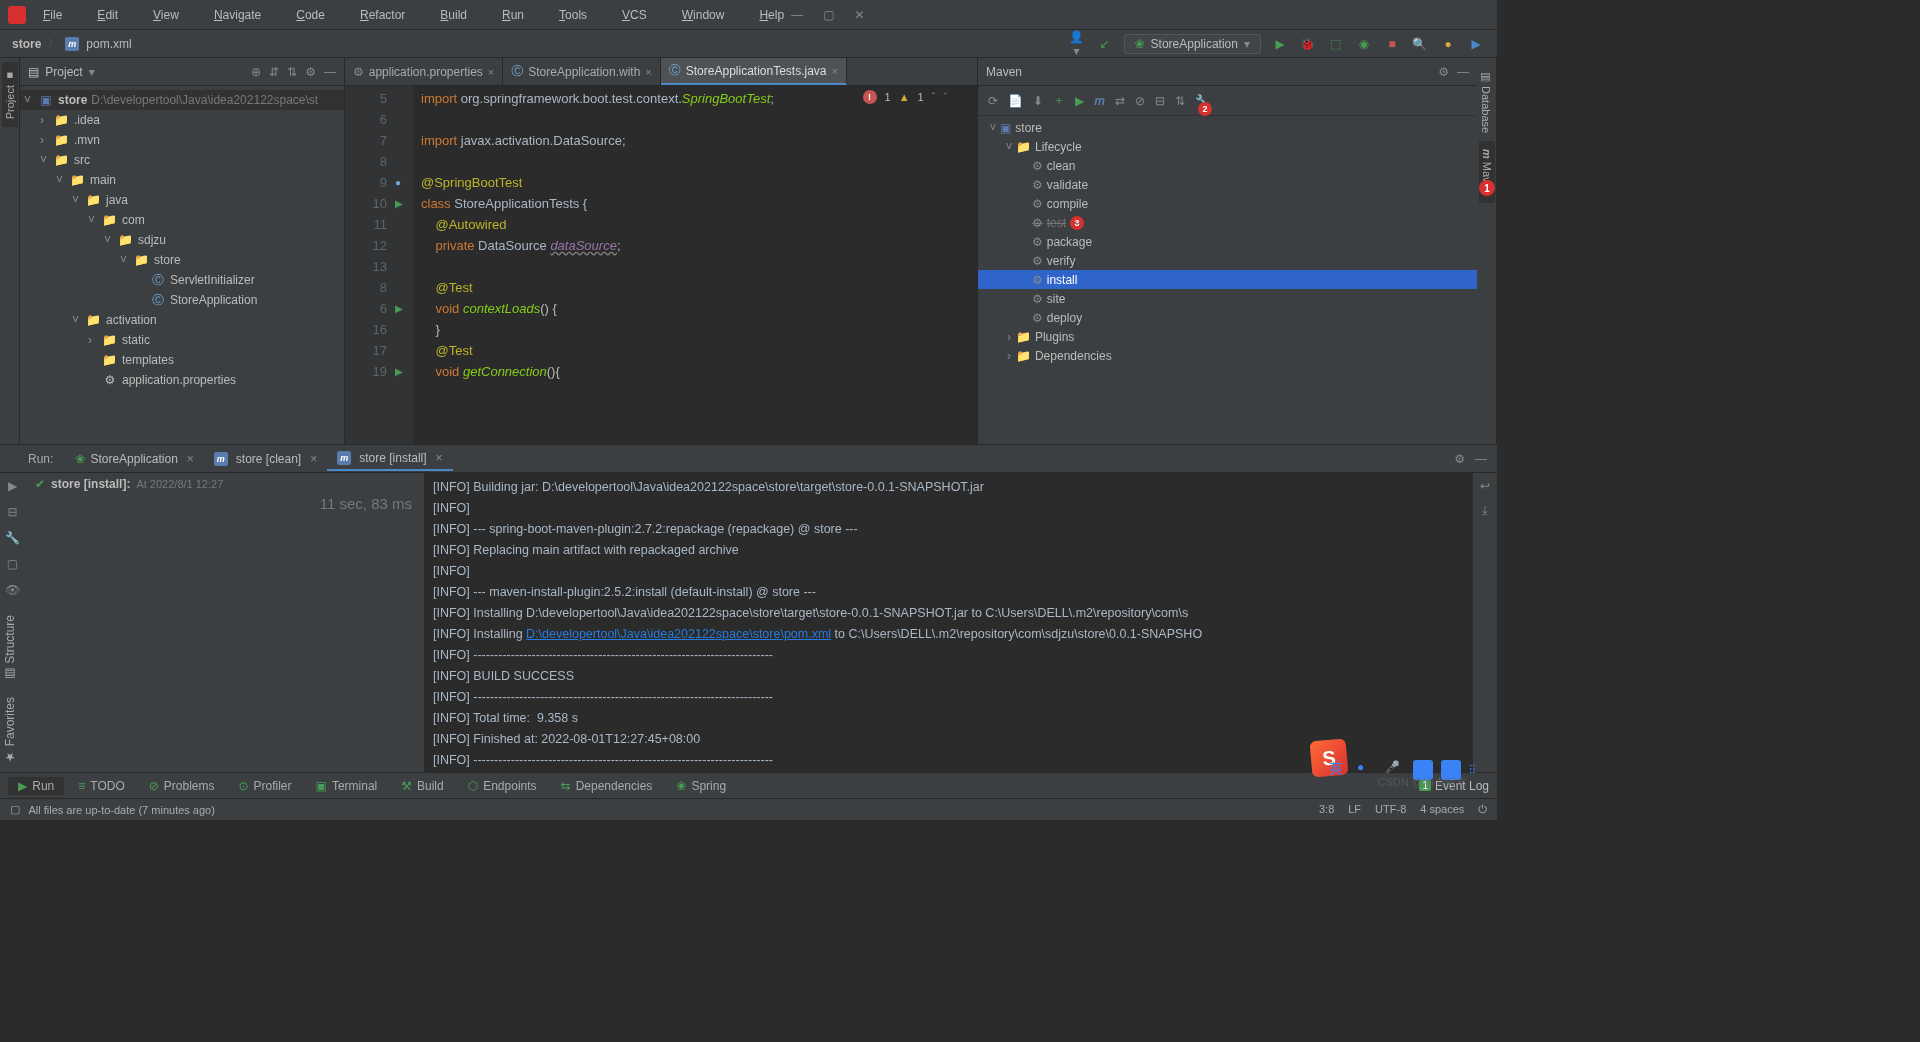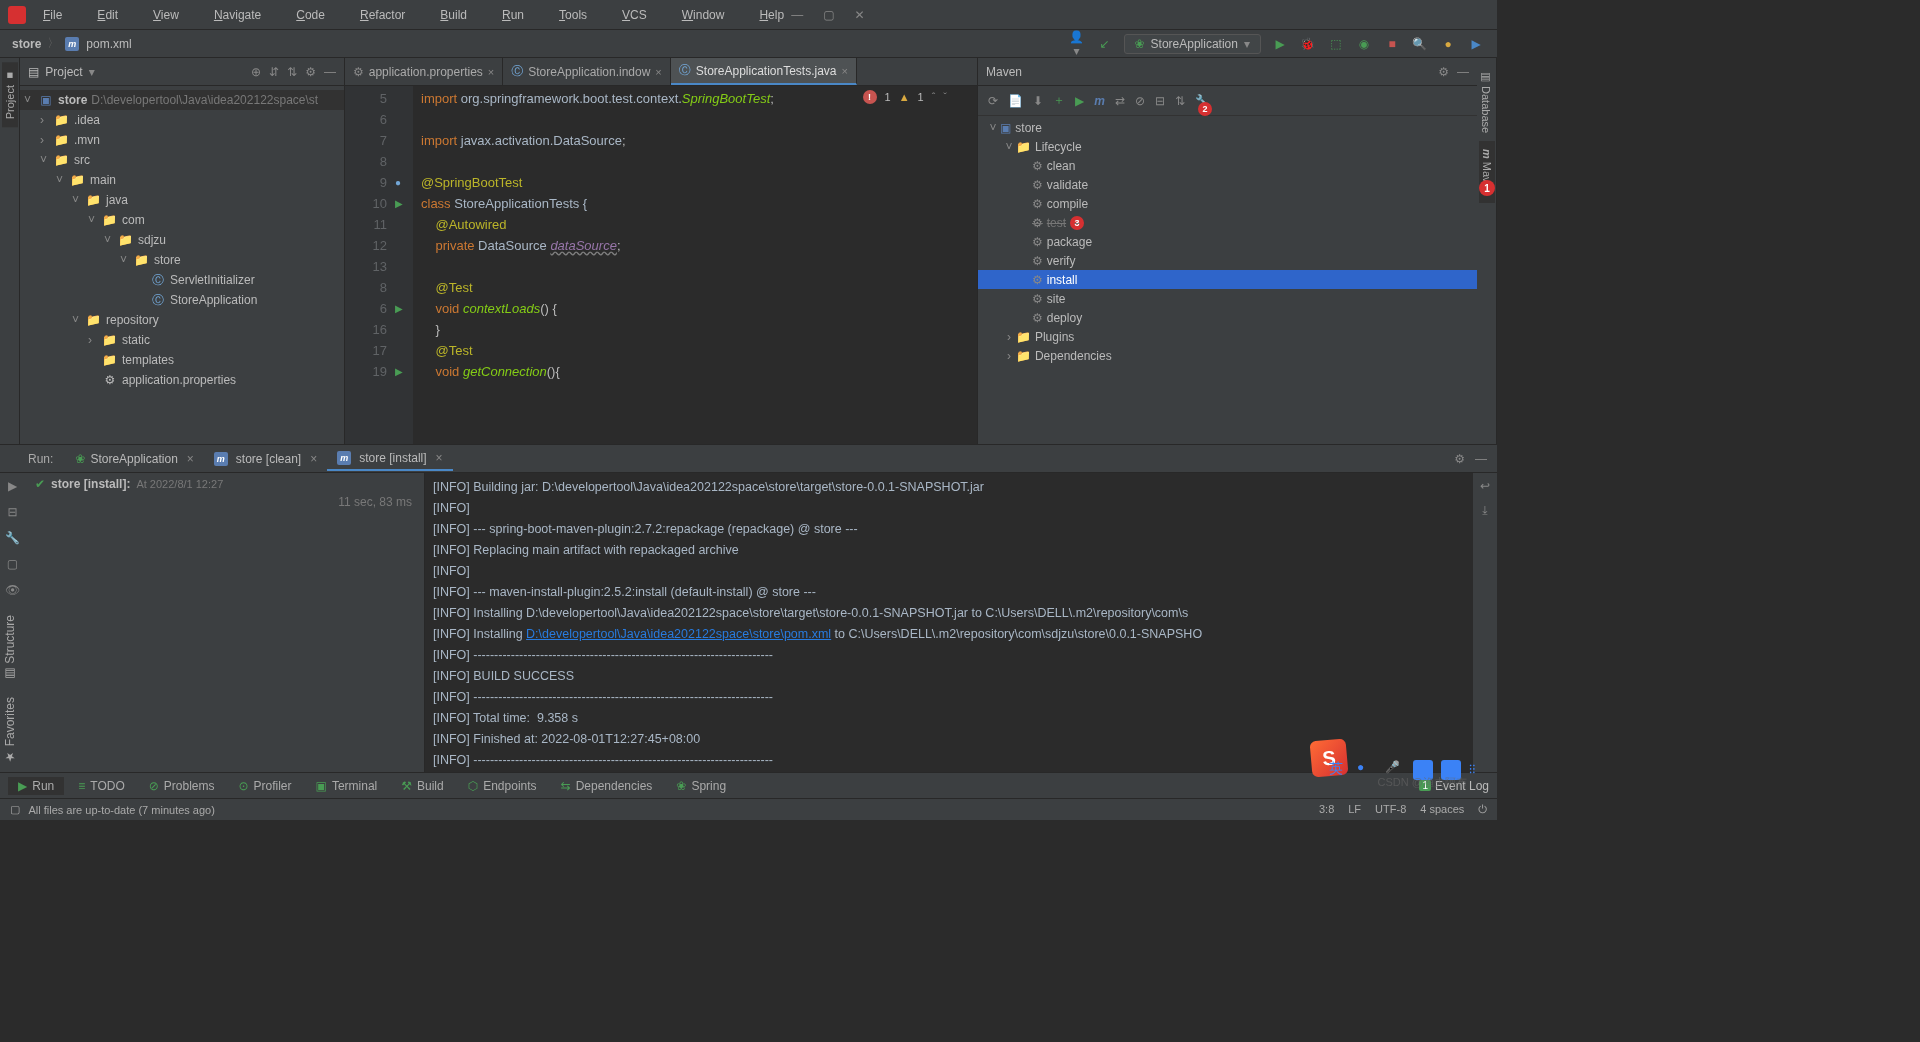--- a/index.html
+++ b/index.html
@@ -67,21 +67,21 @@
 .callout { background:#d63031; color:#fff; border-radius:50%; width:14px; height:14px; display:inline-flex; align-items:center; justify-content:center; font-size:9px; font-weight:bold; margin-left:4px; }
 .run-panel { height:300px; background:#2b2b2b; border-top:1px solid #282828; display:flex; }
 .run-panel-container { position:absolute; left:0; right:0; bottom:48px; }
 .run-side { width:25px; background:#3c3f41; display:flex; flex-direction:column; align-items:center; padding-top:6px; gap:12px; }
 .run-side div { color:#888; cursor:pointer; }
 .run-left { width:400px; background:#3c3f41; border-right:1px solid #282828; }
 .run-tab { padding:4px 10px; display:flex; gap:5px; align-items:center; cursor:pointer; }
 .run-tab.active { border-bottom:2px solid #4a88c7; }
 .run-status { padding:4px 10px; display:flex; align-items:center; gap:6px; }
 .run-status .time { color:#787878; font-size:11px; }
-.run-detail { padding-left:26px; font-size:12px; color:#787878; }
+.run-detail { padding-left:26px; font-size:15px; color:#787878; }
 .console { flex:1; font-family:Consolas,monospace; font-size:12.5px; line-height:21px; padding:4px 8px; overflow:hidden; color:#a9b7c6; white-space:pre; }
 .console .link { color:#287bde; text-decoration:underline; }
 .bottom-tabs { position:absolute; bottom:22px; left:0; right:0; height:26px; background:#3c3f41; border-top:1px solid #282828; display:flex; align-items:center; padding:0 8px; gap:4px; }
 .btab { display:flex; align-items:center; gap:5px; padding:2px 10px; cursor:pointer; color:#aaa; }
 .btab.active { background:#323232; }
 .event-log { margin-left:auto; display:flex; gap:4px; align-items:center; }
 .status-bar { position:absolute; bottom:0; left:0; right:0; height:22px; background:#3c3f41; border-top:1px solid #282828; display:flex; align-items:center; padding:0 10px; justify-content:space-between; font-size:11px; color:#aaa; }
 .status-right { display:flex; gap:14px; }
 .float-indicator { position:absolute; right:2px; top:180px; width:16px; height:16px; background:#d63031; color:#fff; border-radius:50%; display:flex; align-items:center; justify-content:center; font-size:10px; font-weight:bold; }
 .overlay-icons { position:absolute; right:8px; bottom:40px; display:flex; gap:8px; }
@@ -214,21 +214,21 @@
           <span class="label">ServletInitializer</span>
         </div>
         <div class="tree-node" style="padding-left: 116px;">
           <span class="arrow">&nbsp;</span>
           <span class="ticon file-ic">Ⓒ</span>
           <span class="label">StoreApplication</span>
         </div>
         <div class="tree-node" style="padding-left: 52px;">
           <span class="arrow">˅</span>
           <span class="ticon fold-ic">📁</span>
-          <span class="label">repository</span>
+          <span class="label">activation</span>
         </div>
         <div class="tree-node" style="padding-left: 68px;">
           <span class="arrow">›</span>
           <span class="ticon fold-ic">📁</span>
           <span class="label">static</span>
         </div>
         <div class="tree-node" style="padding-left: 68px;">
           <span class="arrow">&nbsp;</span>
           <span class="ticon fold-ic">📁</span>
           <span class="label">templates</span>
@@ -243,21 +243,21 @@
 
   <div class="editor-pane">
     <div class="editor-tabs" id="editor-tabs">
         <div class="etab">
           <span style="color:#888">⚙</span>
           <span>application.properties</span>
           <span class="close">×</span>
         </div>
         <div class="etab">
           <span style="color:#72a6d6">Ⓒ</span>
-          <span>StoreApplication.indow</span>
+          <span>StoreApplication.with</span>
           <span class="close">×</span>
         </div>
         <div class="etab active">
           <span style="color:#72a6d6">Ⓒ</span>
           <span>StoreApplicationTests.java</span>
           <span class="close">×</span>
         </div>
       </div>
     <div class="code-area">
       <div class="gutter" id="gutter">

